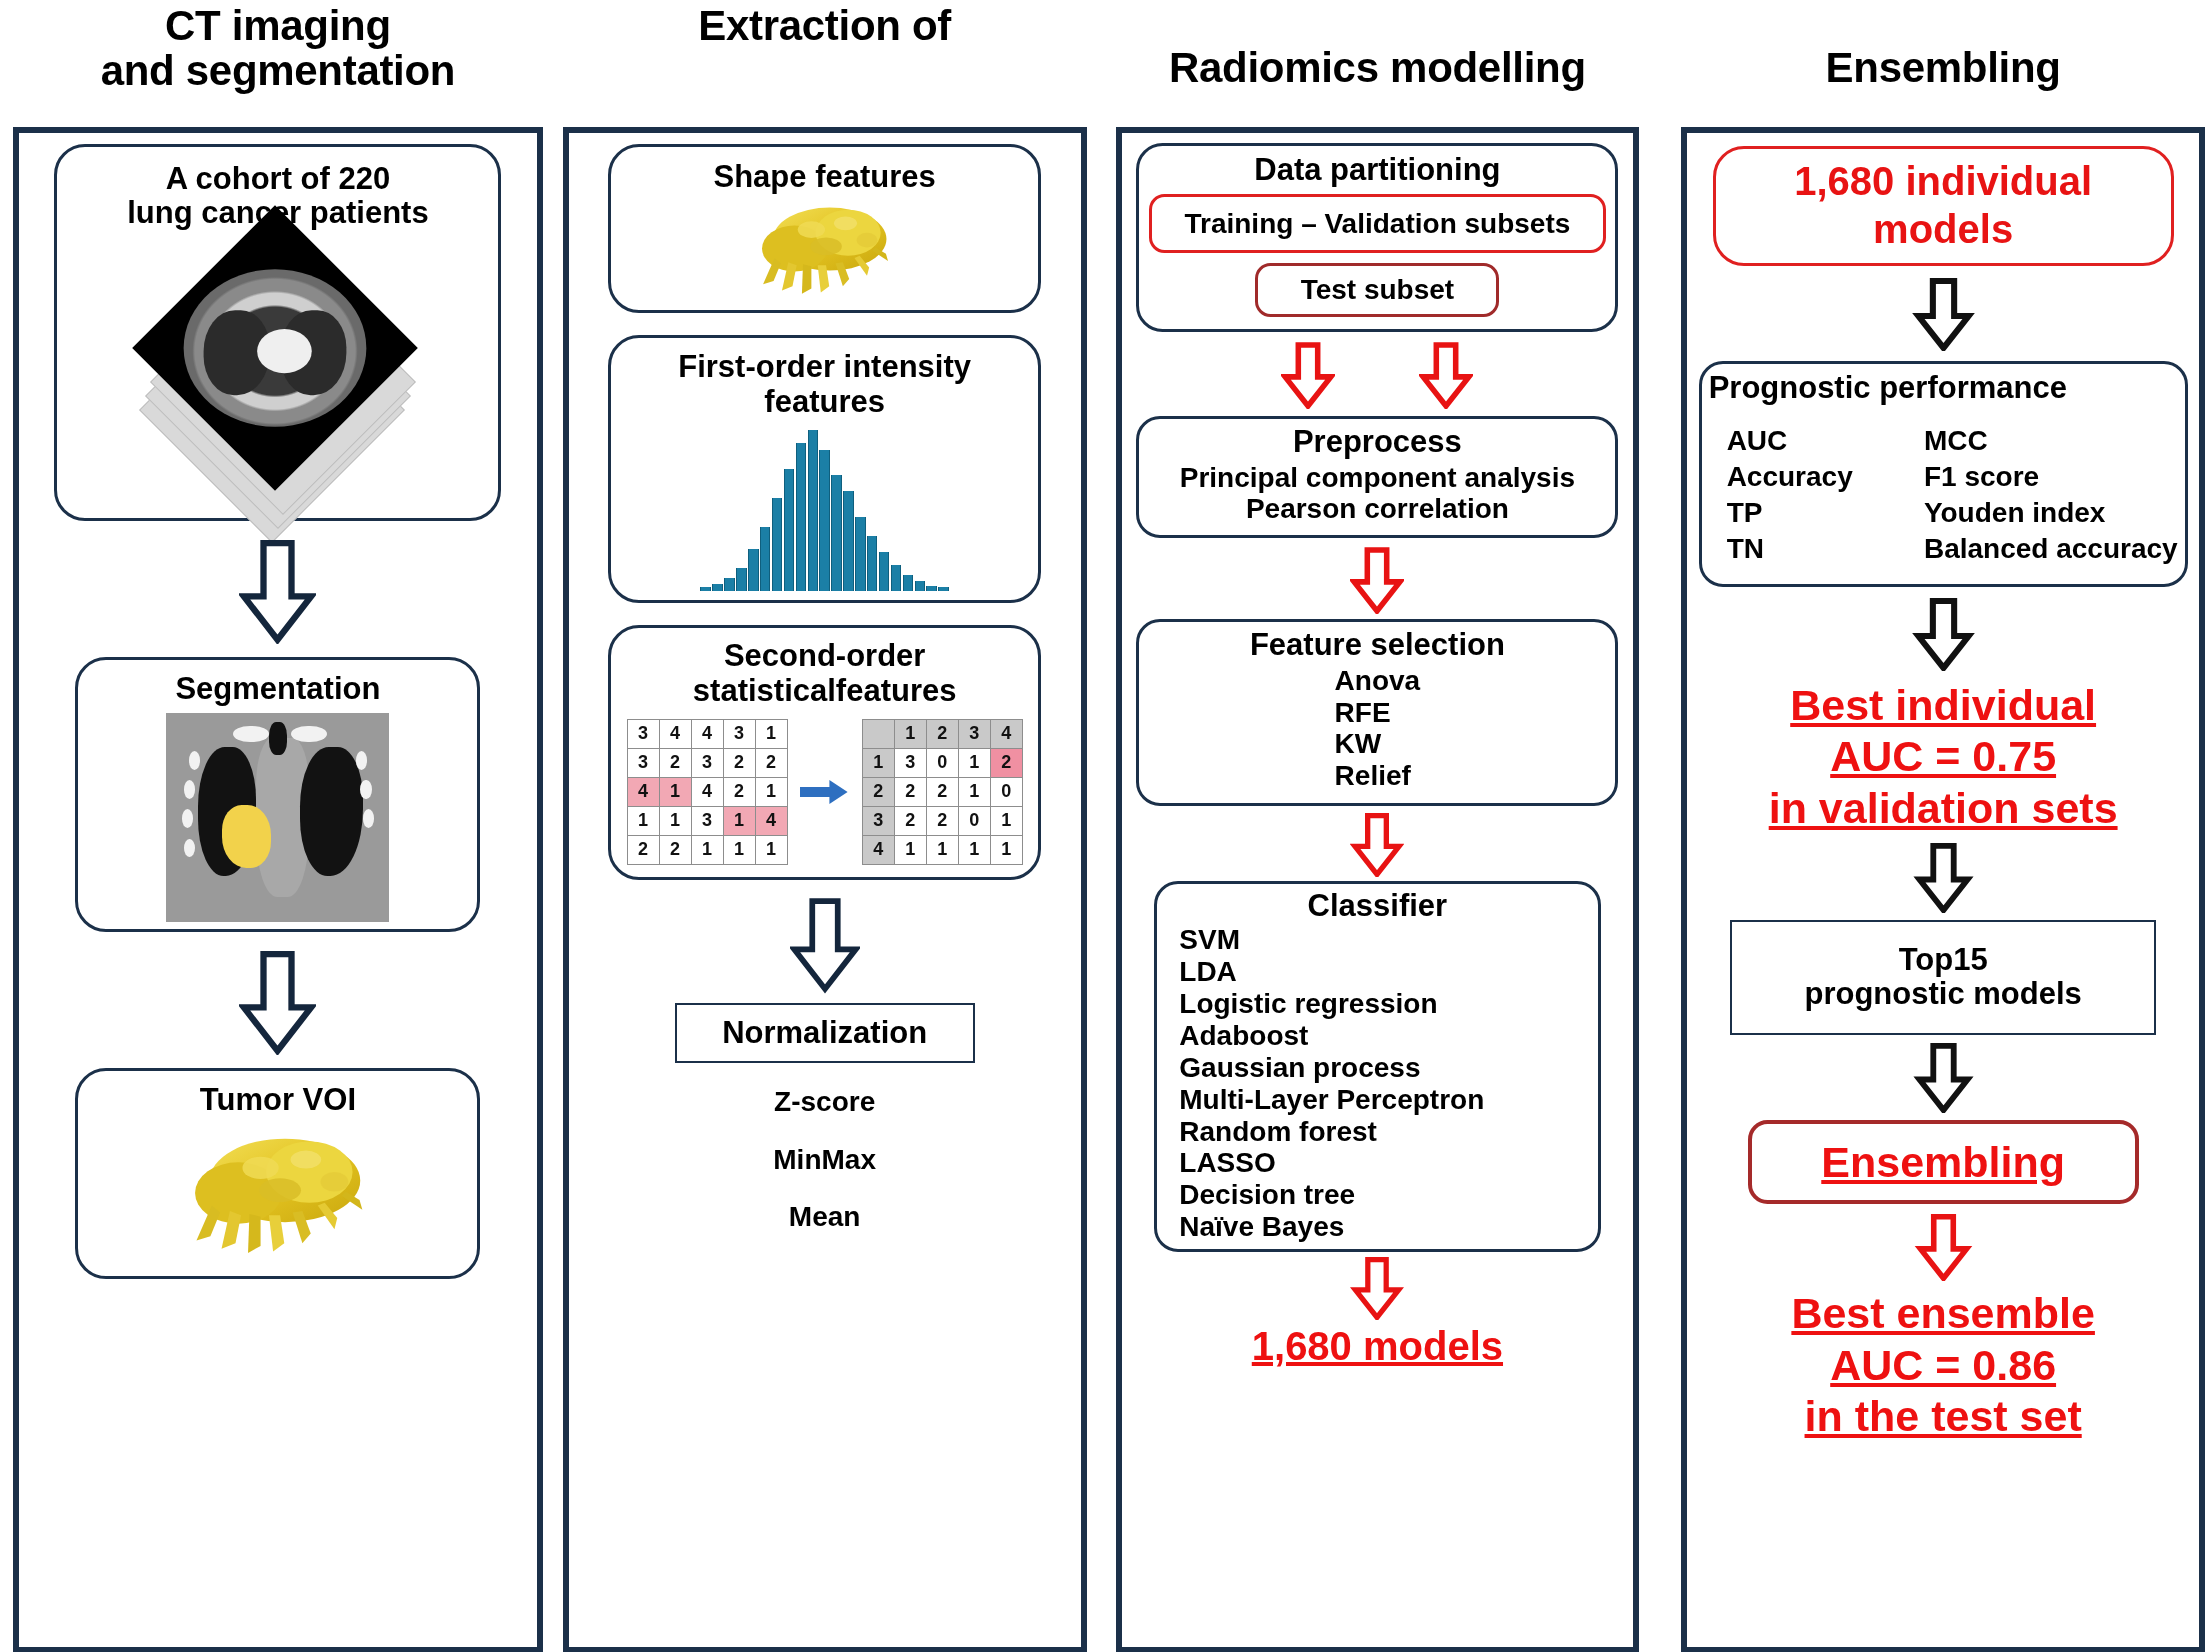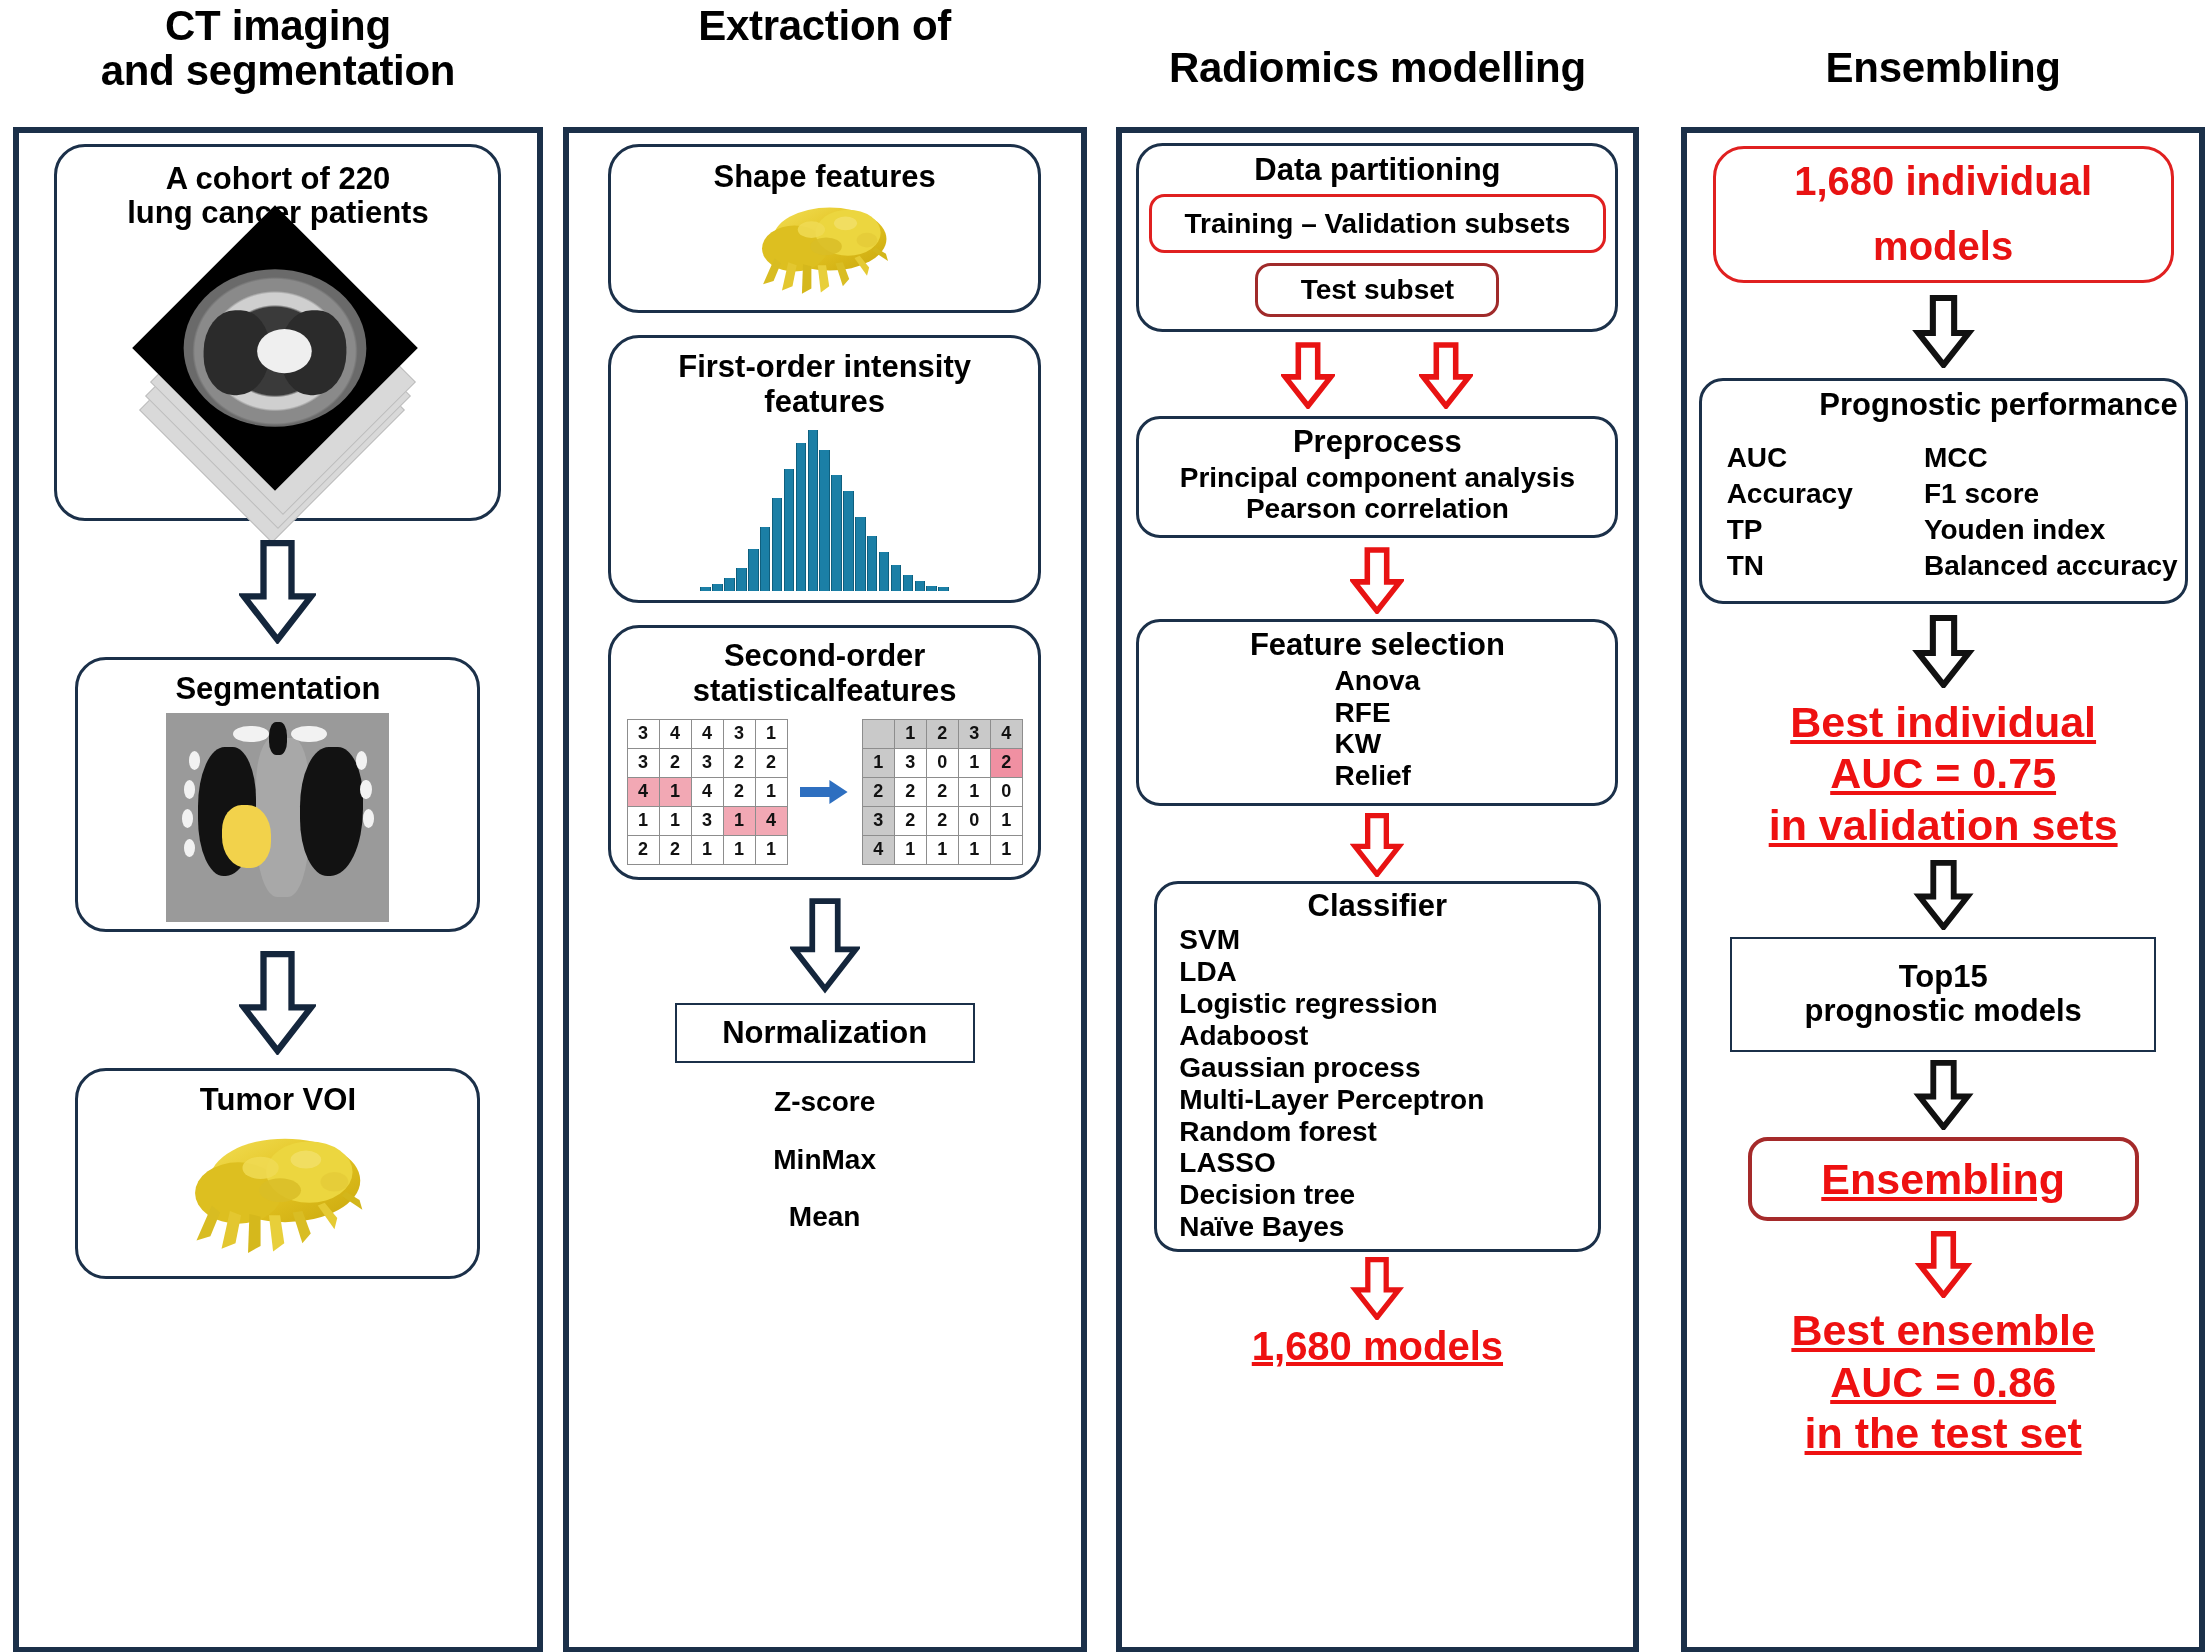--- a/index.html
+++ b/index.html
@@ -38,21 +38,21 @@
 
   
   .rbox {
     border: 3.5px solid #1b3049; border-radius: 31px; background: #fff;
     display: flex; flex-direction: column; align-items: center;
     padding: 7px 9.8px;
   }
   .rbox-red { border: 3.5px solid #e02020; border-radius: 31px; background:#fff; }
   .sqbox { border: 2.8px solid #1b3049; background:#fff; display:flex; align-items:center; justify-content:center; }
 
-  .box-title { font-size: 31px; font-weight: bold; color:#000; text-align:right; line-height:1.1; }
+  .box-title { font-size: 31px; font-weight: bold; color:#000; text-align:left; line-height:1.1; }
   .box-title-sm { font-size: 28px; font-weight: bold; color:#000; text-align:center; line-height:1.12; }
   .red-title { color:#e81313; font-size: 36px; font-weight:bold; text-align:center; line-height:1.18;}
   .red-text { color:#ee1111; font-size:36px; font-weight:bold; text-align:center; line-height:1.2;text-decoration:underline;}
 
   .list-item { font-size: 28px; font-weight: bold; color:#000; line-height: 1.14; }
   .list-plain { font-size: 28px; color:#000; line-height:1.5; font-weight:600;}
 
   
   .arrow { position: relative; }
   .arrow svg { display:block; }
@@ -486,21 +486,21 @@
     </div>
   </div>
 
   <div class="col col-4">
     <div class="col-title t-h1">
       <div>Ensembling</div>
     </div>
 
     <div class="panel" style="padding-top:12.6px;">
 
-      <div class="rbox-red" style="width:461px; padding:9.8px 7px; display:flex; flex-direction:column; align-items:center;gap:17px;">
+      <div class="rbox-red" style="width:461px; padding:9.8px 7px; display:flex; flex-direction:column; align-items:center;">
         <div class="red-title" style="font-size:40px;">1,680 individual</div>
         <div class="red-title" style="font-size:40px;">models</div>
       </div>
 
       <div class="arrow" style="margin:12.6px 0 9.8px 0;">
         <svg width="63" height="73" viewBox="0 0 78 96">
           <polygon points="25,4 53,4 53,50 72,50 39,92 6,50 25,50" fill="#fff" stroke="#111" stroke-width="8" stroke-linejoin="miter"></polygon>
         </svg>
       </div>
 

